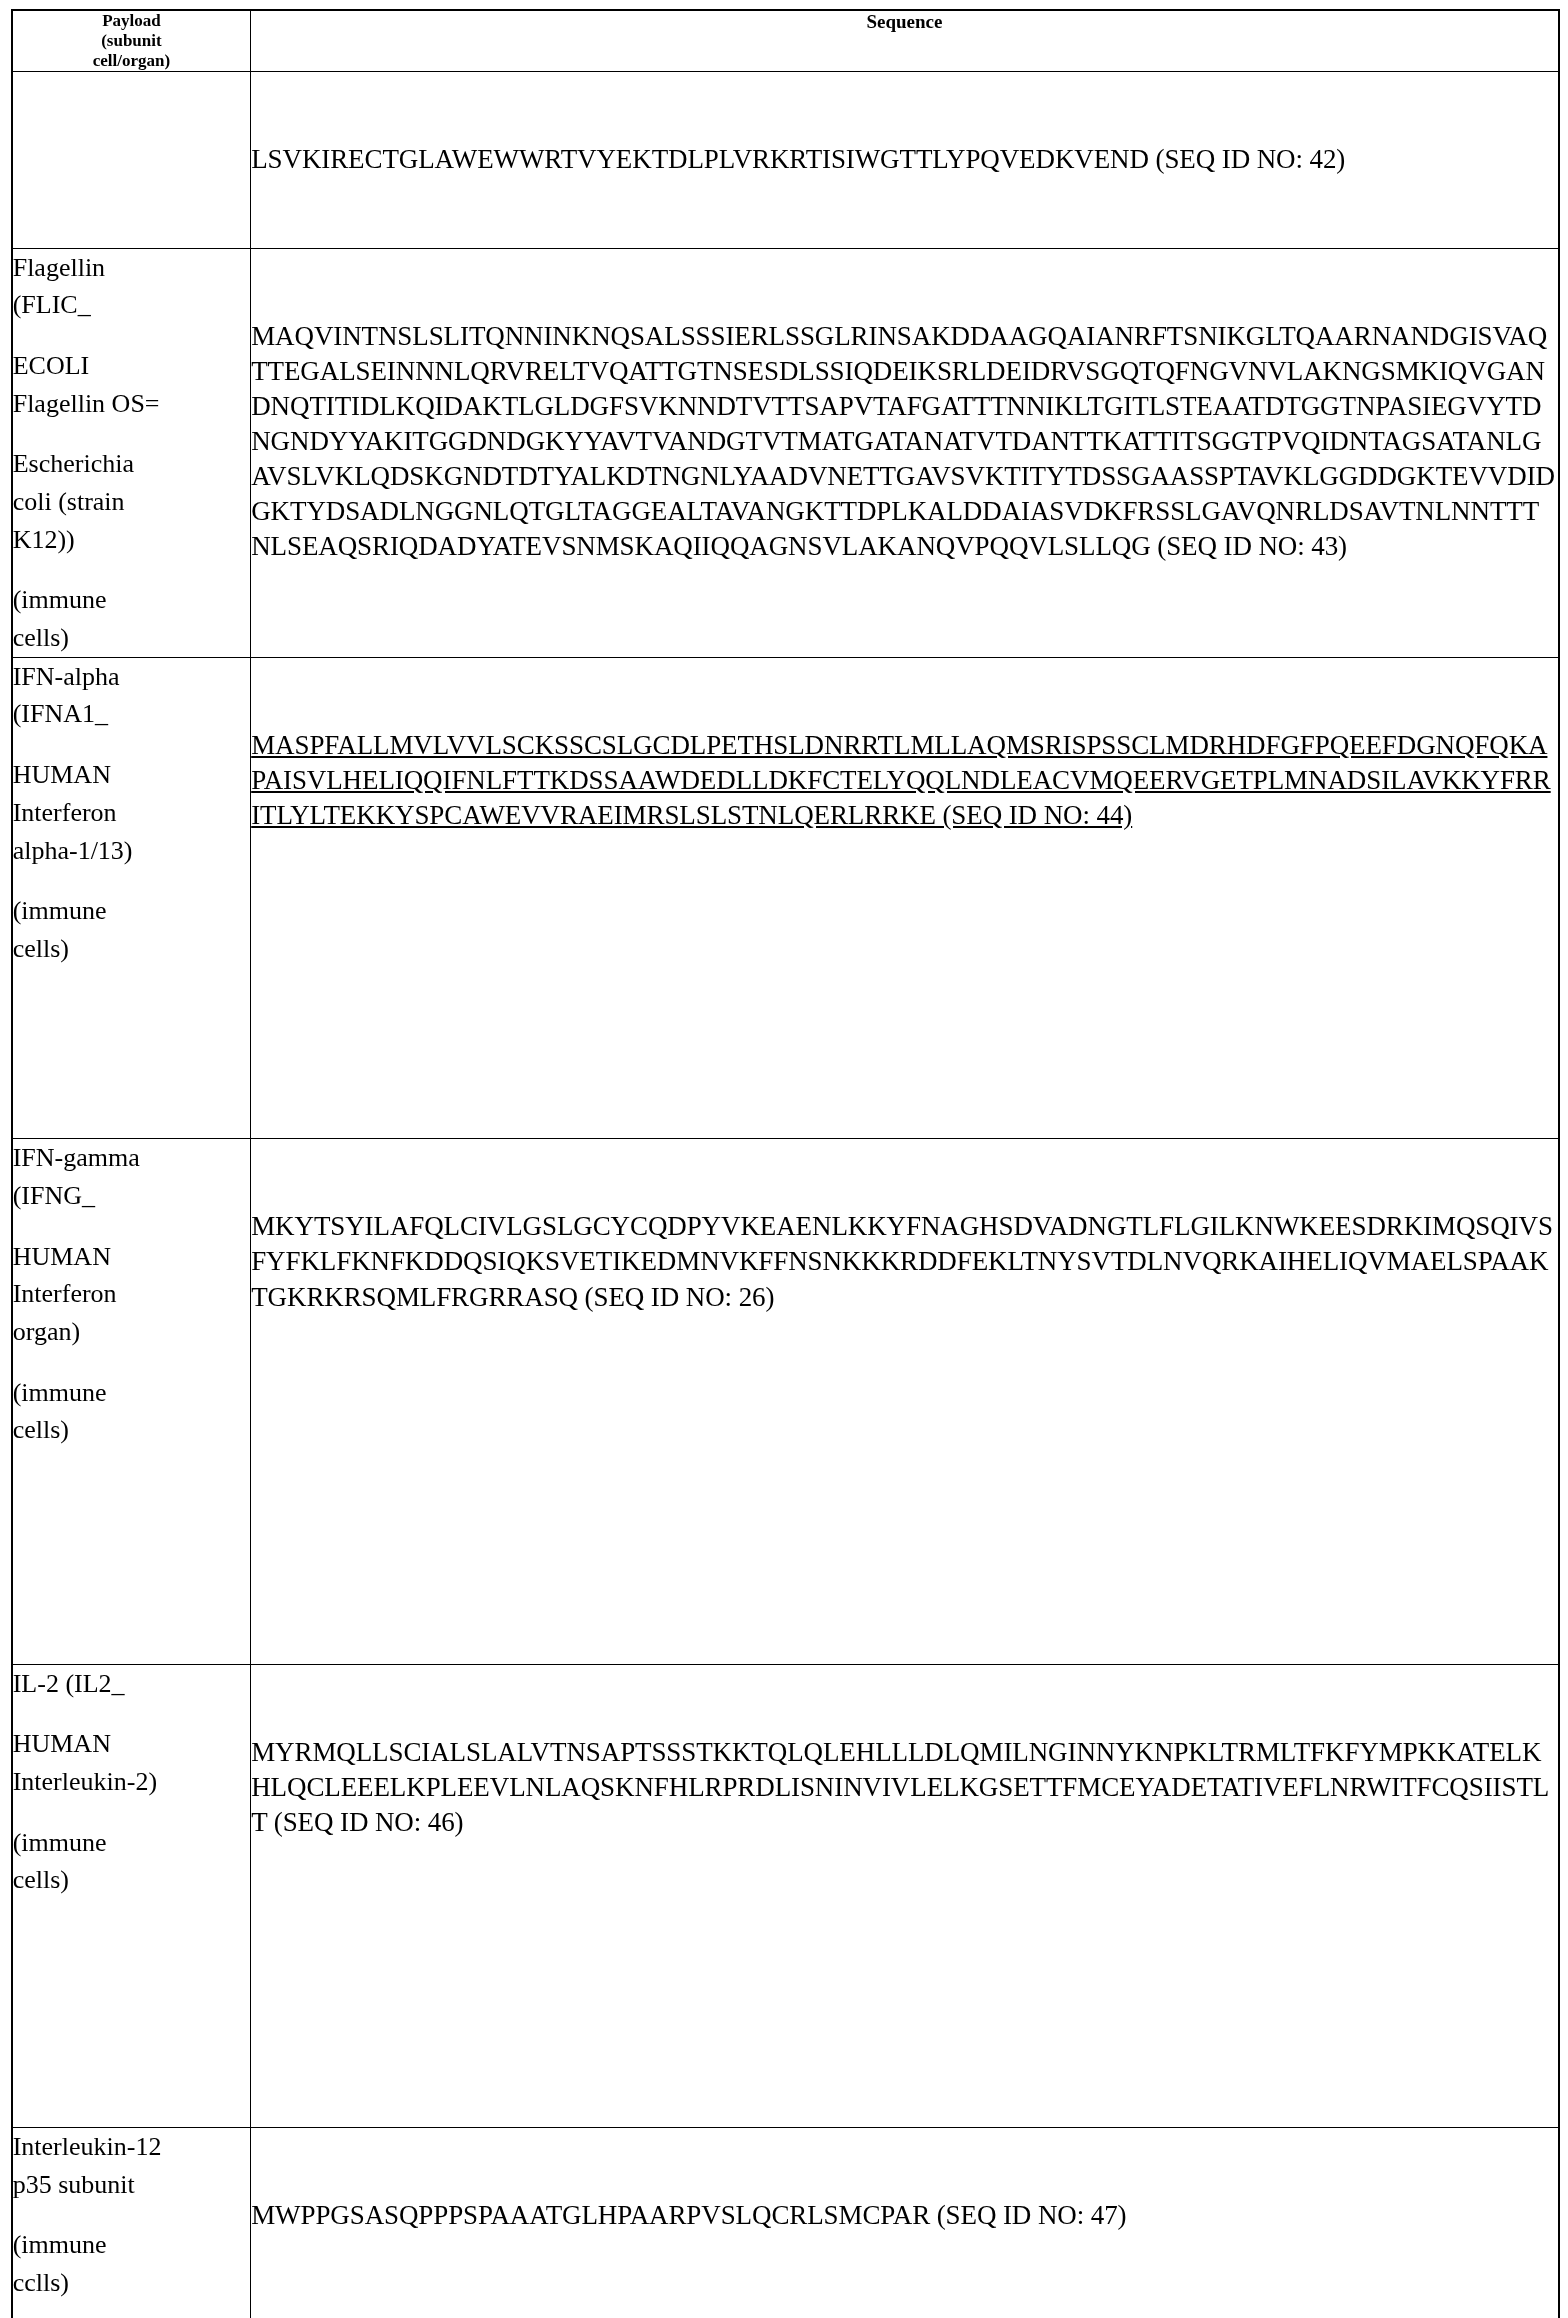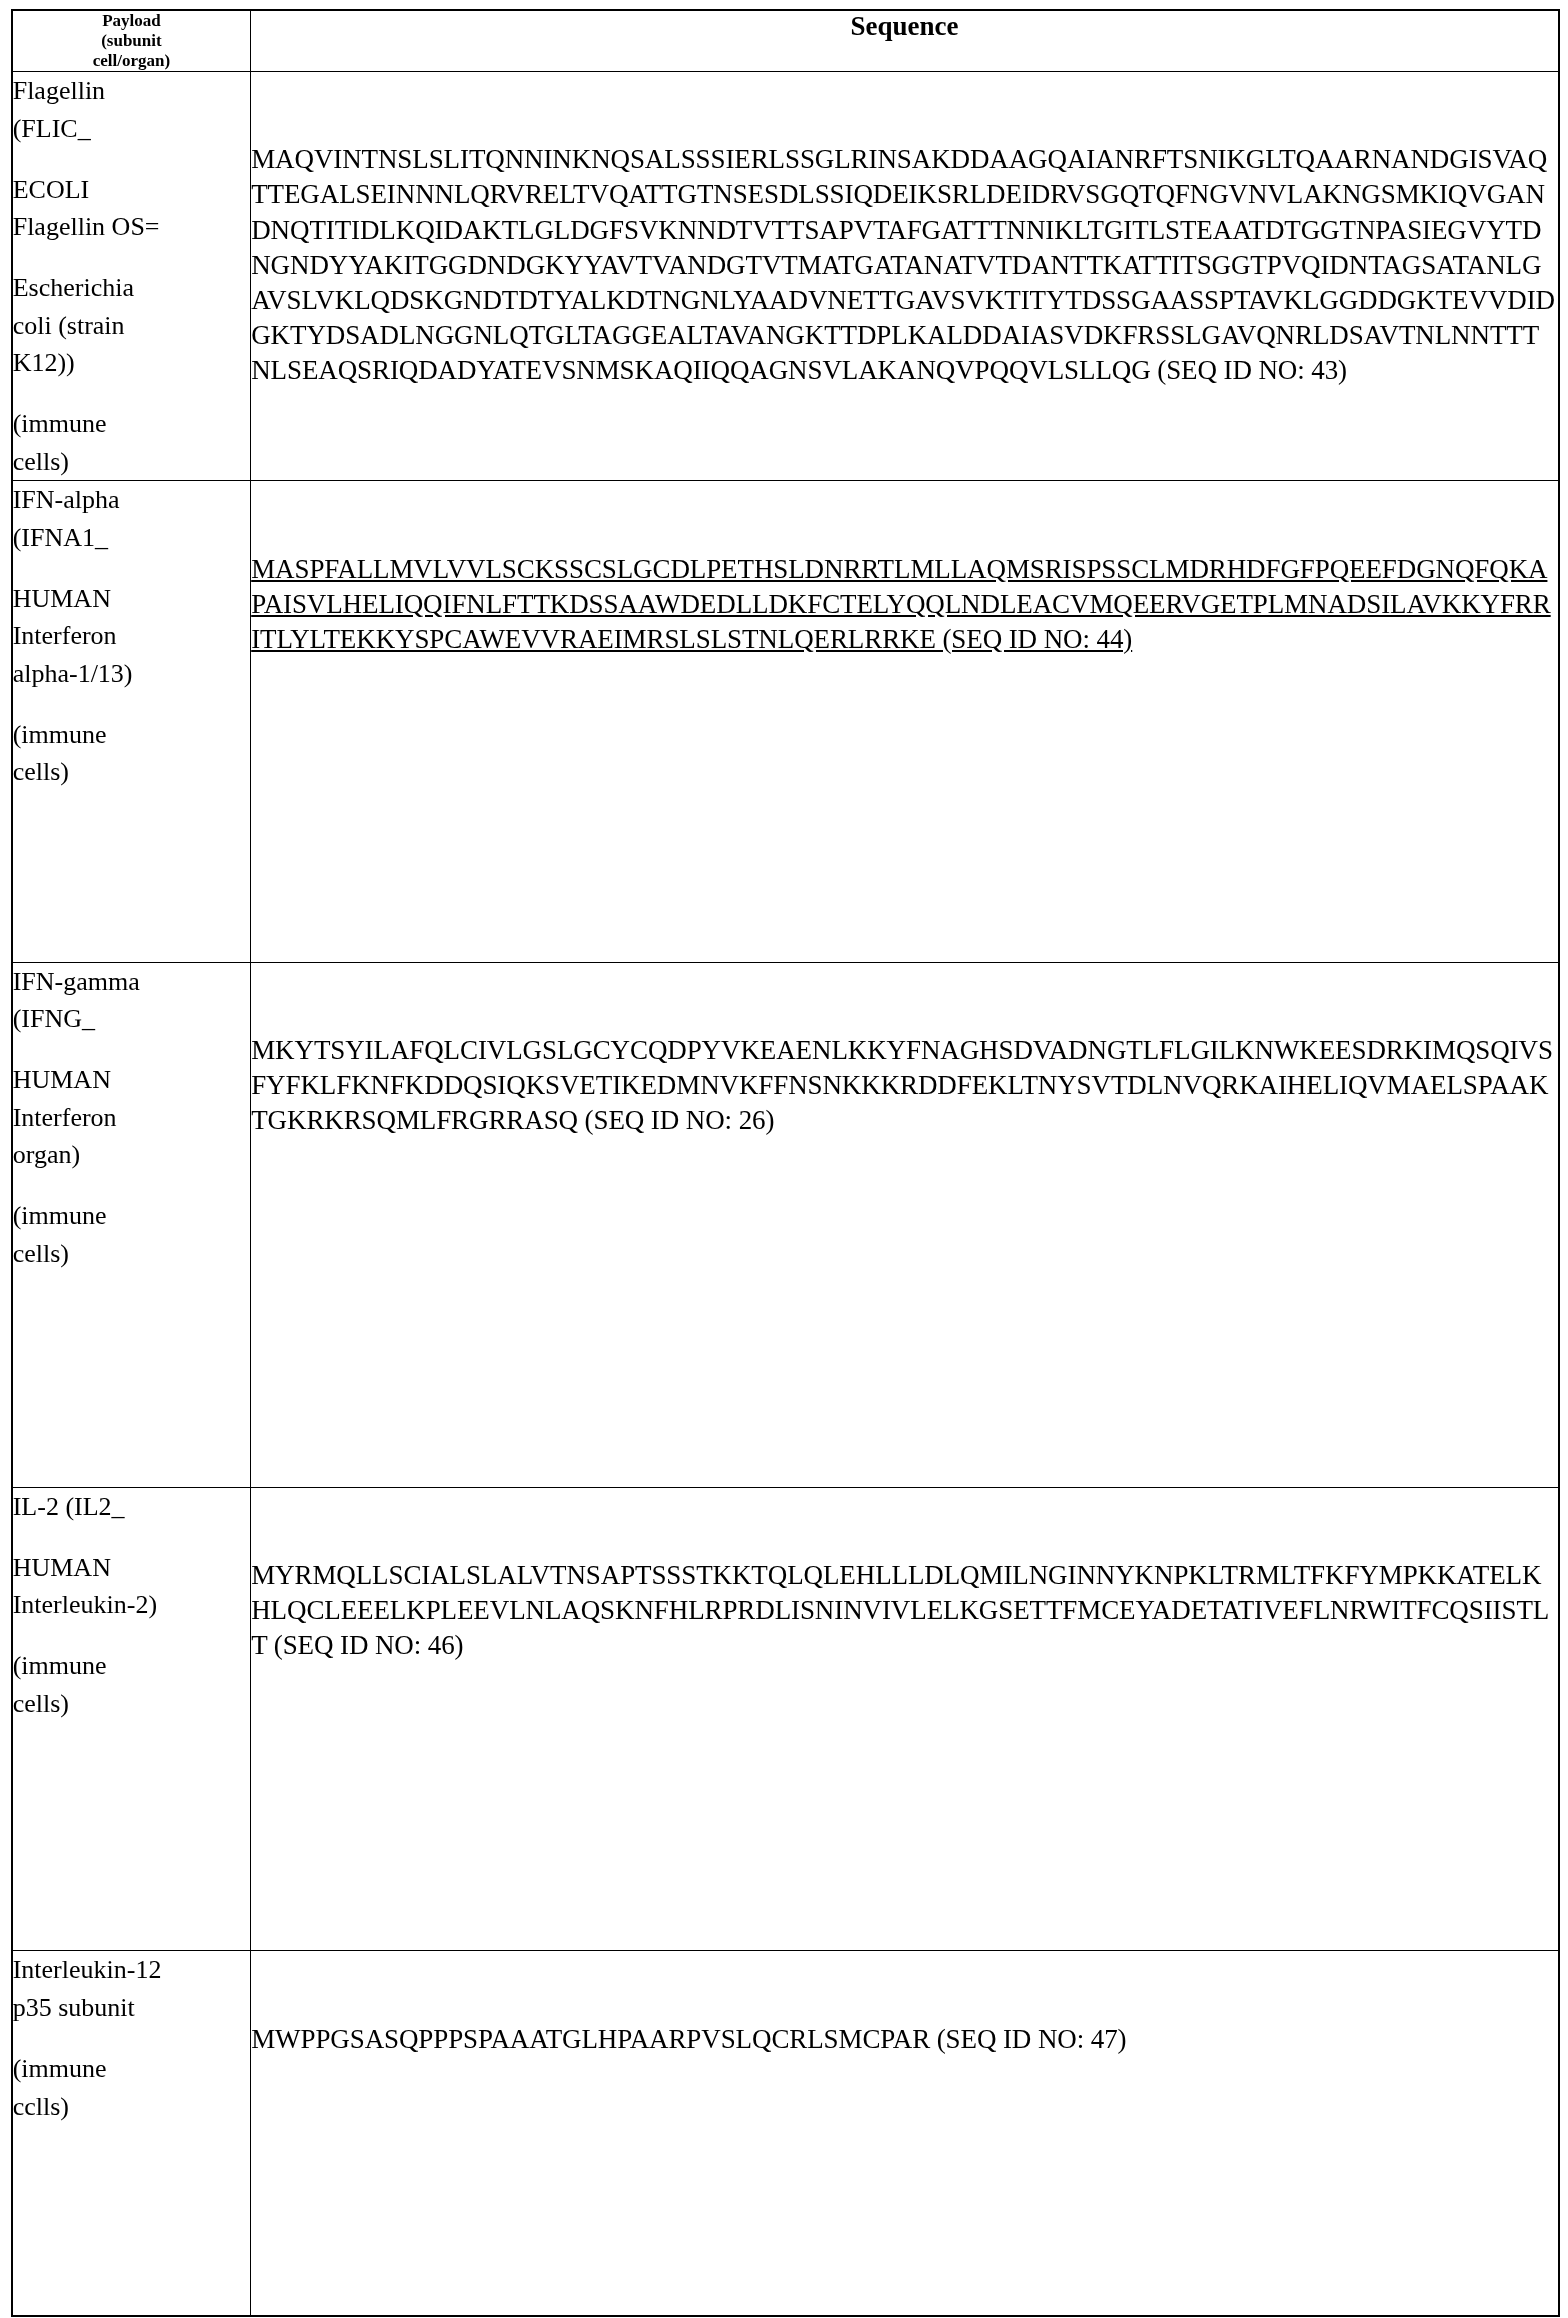--- a/index.html
+++ b/index.html
@@ -41,21 +41,21 @@
   th.hdr-payload {
     text-align: center;
     font-weight: bold;
     font-size: 17px;
     line-height: 1.18;
     padding: 12.5px 9px 14.3px 9px;
   }
   th.hdr-seq {
     text-align: center;
     font-weight: bold;
-    font-size: 27px;
+    font-size: 19px;
     line-height: 1.18;
     padding: 12.5px 9px 14.3px 9px;
     vertical-align: top;
   }
   td.cell-payload {
     font-size: 26px;
     line-height: 1.45;
     padding: 7.1px 5.4px 9px 7.1px;
     word-wrap: break-word;
     overflow-wrap: break-word;
@@ -104,20 +104,28 @@
         <th class="hdr-payload">
           <span class="payload-line">Payload</span>
           <span class="payload-line">(subunit</span>
           <span class="payload-line">cell/organ)</span>
         </th>
         <th class="hdr-seq">Sequence</th>
       </tr>
     </thead>
     <tbody>
 
+      <tr class="row-r1">
+        <td class="cell-payload">
+          <span class="payload-lines"></span>
+        </td>
+        <td class="cell-seq">
+          <span class="seq-text">LSVKIRECTGLAWEWWRTVYEKTDLPLVRKRTISIWGTTLYPQVEDKVEND (SEQ ID NO: 42)</span>
+        </td>
+      </tr>
 
       <tr class="row-flagellin">
         <td class="cell-payload">
           <span class="payload-lines"><span class="payload-line">Flagellin</span><span class="payload-line">(FLIC_</span><span class="payload-gap"></span><span class="payload-line">ECOLI</span><span class="payload-line">Flagellin OS=</span><span class="payload-gap"></span><span class="payload-line">Escherichia</span><span class="payload-line">coli (strain</span><span class="payload-line">K12))</span><span class="payload-gap"></span><span class="payload-line">(immune</span><span class="payload-line">cells)</span></span>
         </td>
         <td class="cell-seq">
           <span class="seq-text">MAQVINTNSLSLITQNNINKNQSALSSSIERLSSGLRINSAKDDAAGQAIANRFTSNIKGLTQAARNANDGISVAQTTEGALSEINNNLQRVRELTVQATTGTNSESDLSSIQDEIKSRLDEIDRVSGQTQFNGVNVLAKNGSMKIQVGANDNQTITIDLKQIDAKTLGLDGFSVKNNDTVTTSAPVTAFGATTTNNIKLTGITLSTEAATDTGGTNPASIEGVYTDNGNDYYAKITGGDNDGKYYAVTVANDGTVTMATGATANATVTDANTTKATTITSGGTPVQIDNTAGSATANLGAVSLVKLQDSKGNDTDTYALKDTNGNLYAADVNETTGAVSVKTITYTDSSGAASSPTAVKLGGDDGKTEVVDIDGKTYDSADLNGGNLQTGLTAGGEALTAVANGKTTDPLKALDDAIASVDKFRSSLGAVQNRLDSAVTNLNNTTTNLSEAQSRIQDADYATEVSNMSKAQIIQQAGNSVLAKANQVPQQVLSLLQG (SEQ ID NO: 43)</span>
         </td>
       </tr>
 

